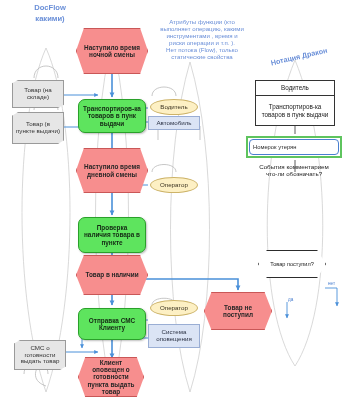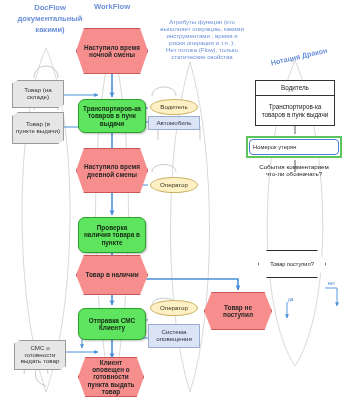--- a/index.html
+++ b/index.html
@@ -246,25 +246,23 @@
     </g>
 
     <g stroke="#4a90d9" stroke-width="0.9" fill="none">
       <path d="M287,302 L287,318" marker-end="url(#ahs)"></path>
       <path d="M325,288 L337,288 L337,306" marker-end="url(#ahs)"></path>
     </g>
   </svg>
 
   <div class="col-title" style="left:2px; top:2px; width:96px; font-size:7.6px; line-height:1.45;">
     <div>DocFlow</div>
-    <div>документальный</div>
     <div>какими)</div>
   </div>
 
-  <div class="col-title" style="left:75px; top:2px; width:74px; font-size:7.6px;">WorkFlow</div>
 
   <div class="note-text" style="left:143px; top:18px; width:118px; font-size:6.1px;">
     <div>Атрибуты функции (кто</div>
     <div>выполняет операцию, какими</div>
     <div>инструментами , время и</div>
     <div>риски операции и т.п. ).</div>
     <div>Нет потока (Flow), только</div>
     <div>статические свойства</div>
   </div>
 

